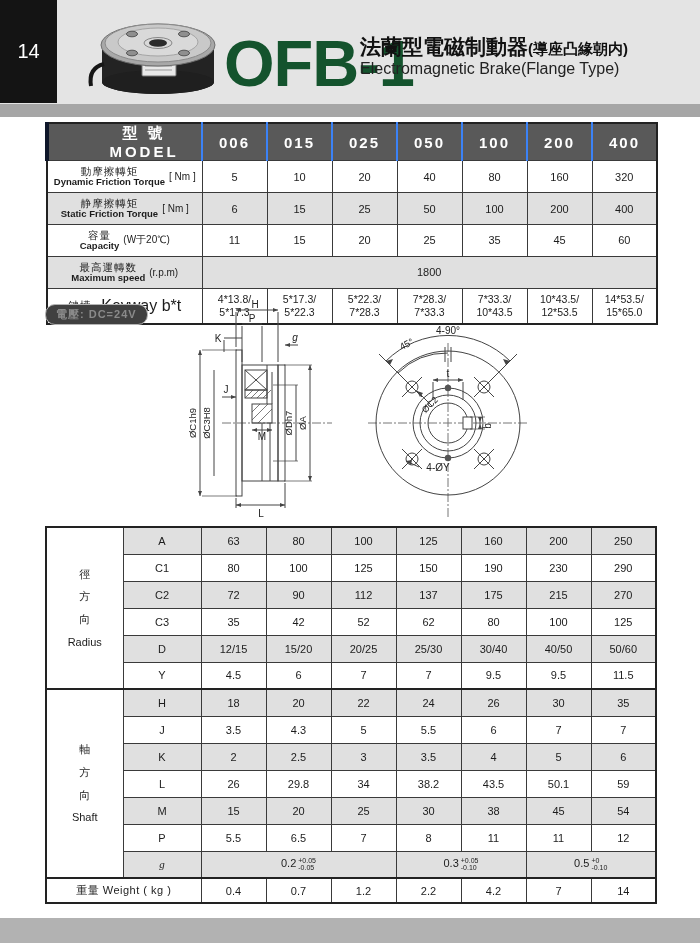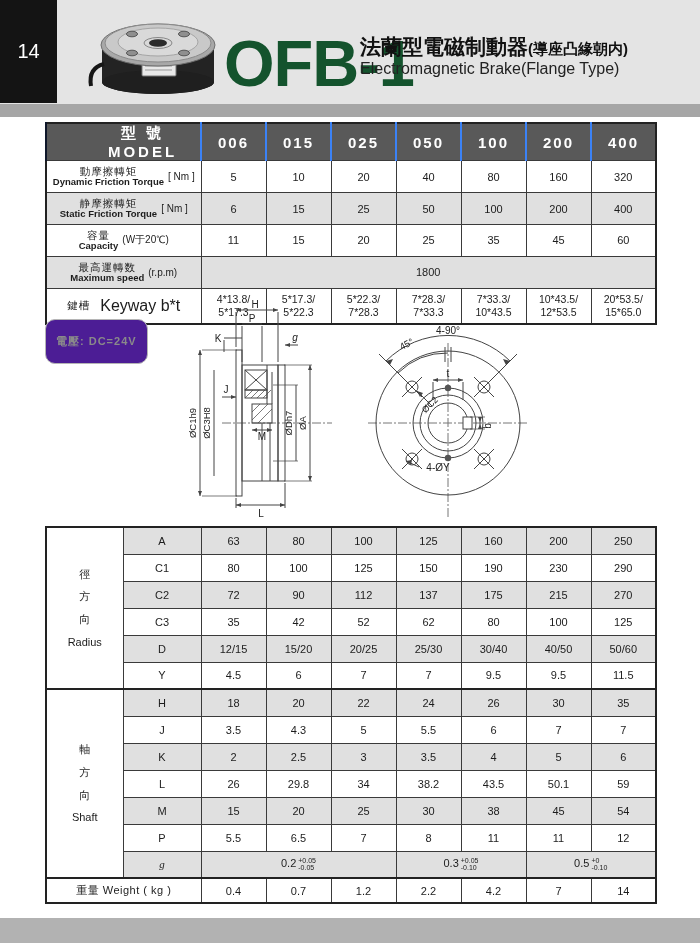--- a/index.html
+++ b/index.html
@@ -18,40 +18,40 @@
   .title-zh{position:absolute;top:33px;left:360px;font-size:21px;font-weight:bold;color:#111;white-space:nowrap;}
   .title-zh .paren{font-size:15px;font-weight:bold;}
   .title-en{position:absolute;top:60px;left:360px;font-size:16px;color:#222;white-space:nowrap;}
   
   table{border-collapse:collapse;table-layout:fixed;background:#fff;}
   .spec{position:absolute;top:122px;left:45px;width:610px;border:2px solid #222;}
   .dims{position:absolute;top:526px;left:45px;width:610px;border:2px solid #222;}
   td,th{border:1px solid #3a3a3a;text-align:center;vertical-align:middle;padding:0;font-size:11px;}
   th{background:#595959;color:#fff;font-size:15px;font-weight:bold;letter-spacing:2px;height:26px;}
   th + th{border-left:2px solid #3b82f6;}
-  th.first{border-left:2px solid #0f172a;letter-spacing:3px;padding-left:38px;}
+  th.first{border-left:4px solid #0f172a;letter-spacing:3px;padding-left:38px;}
   tr.gray td{background:#e0e0e0;}
   tr.sep td{border-top:2px solid #222;}
   td.grp{background:#fff !important;white-space:pre-line;line-height:2.05;font-size:11px;}
   td.dim{font-size:11px;}
   td.val{font-size:11px;}
   td.pre{white-space:pre-line;line-height:1.25;font-size:10.5px;}
   .rowlabel{padding:4px 2px;}
   .rl{display:flex;align-items:center;justify-content:center;gap:4px;}
   .rl .rlc{display:flex;flex-direction:column;line-height:1.15;}
   .rl .zh{font-size:10.5px;letter-spacing:1px;}
   .rl .en{font-size:9.5px;font-weight:bold;}
   .rl .en2{font-size:16px;margin-left:6px;text-align:right;}
   .rl .unit{font-size:10px;white-space:nowrap;}
   .gchar{font-style:italic;font-family:"Liberation Serif",serif;font-size:12px;}
   .tol{display:inline-flex;flex-direction:column;font-size:7px;line-height:1.05;
     margin-left:2px;vertical-align:middle;text-align:left;}
   
-  .volt-badge{position:absolute;top:319px;left:45px;font-size:11px;font-weight:bold;color:#8a8a8a;
-    background:#4c1d95;border:1.5px solid #b5b5b5;border-radius:10px;padding:14px 10px;letter-spacing:1px;}
+  .volt-badge{position:absolute;top:304px;left:45px;font-size:11px;font-weight:bold;color:#8a8a8a;
+    background:#404040;border:1.5px solid #b5b5b5;border-radius:10px;padding:2px 10px;letter-spacing:1px;}
   
   .draw-wrap{position:absolute;top:300px;left:0;width:700px;height:226px;}
   .bottom-bar{position:absolute;top:918px;left:0;width:700px;height:25px;background:#b2b2b2;}
   svg text{font-family:"Liberation Sans",sans-serif;fill:#222;}
 </style>
 </head>
 <body>
 
 <div class="header-band">
   <div class="page-num-box">14</div>
@@ -177,21 +177,21 @@
         <td class="val pre">5*17.3/
 5*22.3</td>
         <td class="val pre">5*22.3/
 7*28.3</td>
         <td class="val pre">7*28.3/
 7*33.3</td>
         <td class="val pre">7*33.3/
 10*43.5</td>
         <td class="val pre">10*43.5/
 12*53.5</td>
-        <td class="val pre">20*53.5/
+        <td class="val pre">14*53.5/
 15*65.0</td>
       </tr>
 </tbody>
   </table>
 
 <div class="volt-badge">電壓: DC=24V</div>
 
 <div class="draw-wrap">
 <svg width="700" height="226" viewBox="0 0 700 226">
   <g stroke="#444" stroke-width="1" fill="none">

